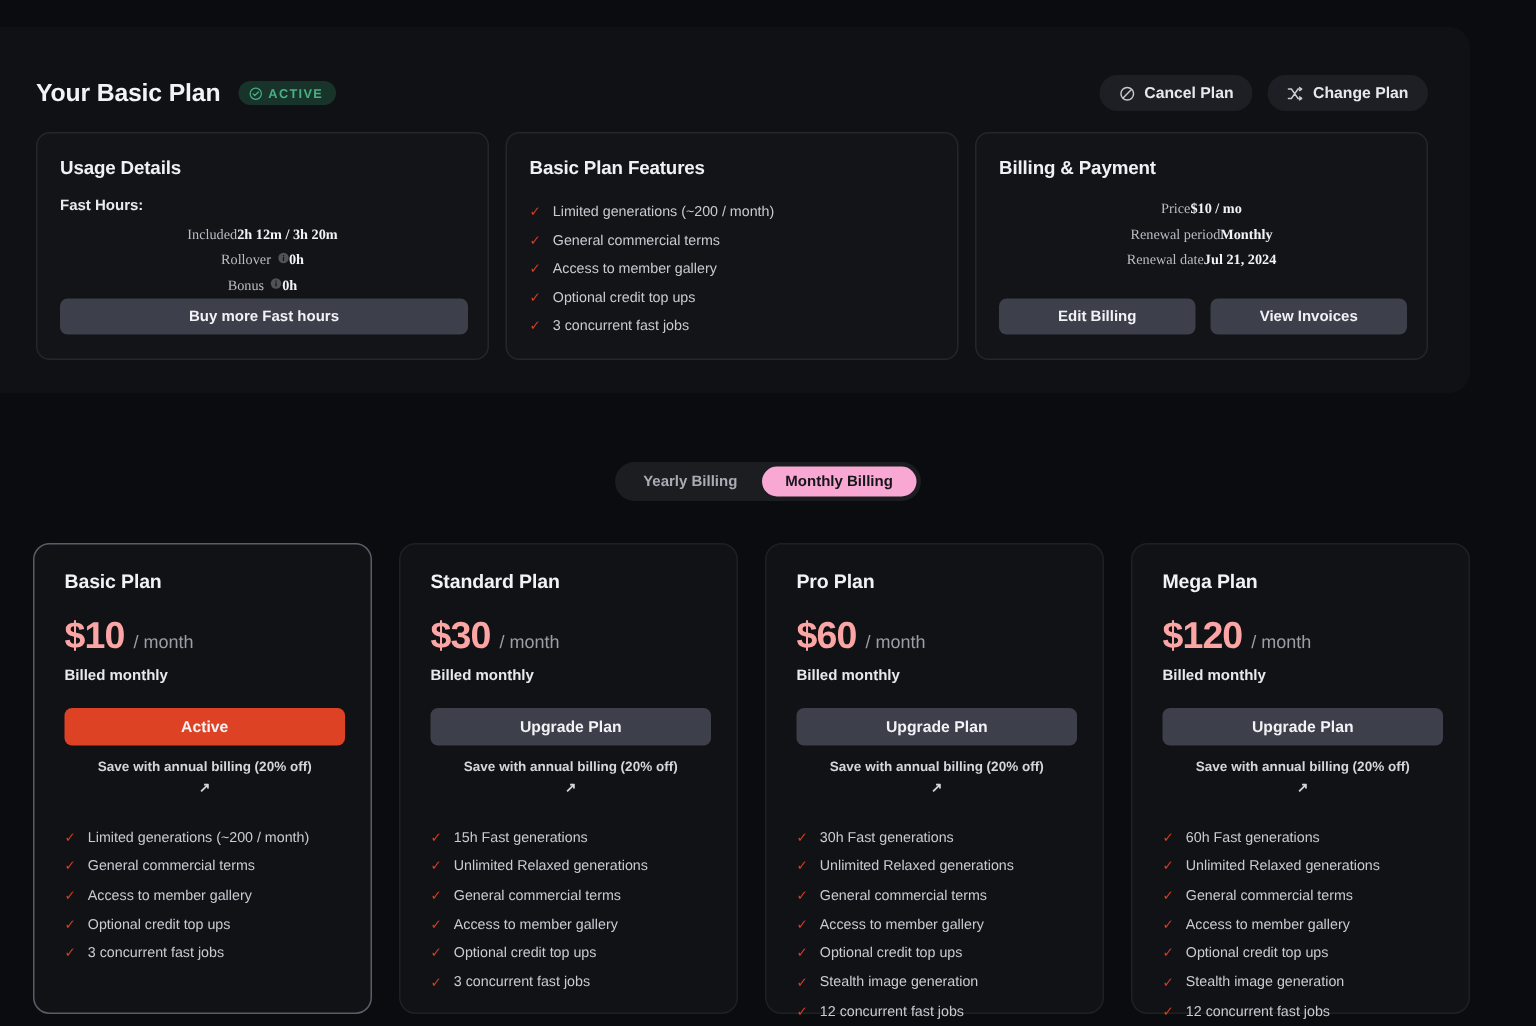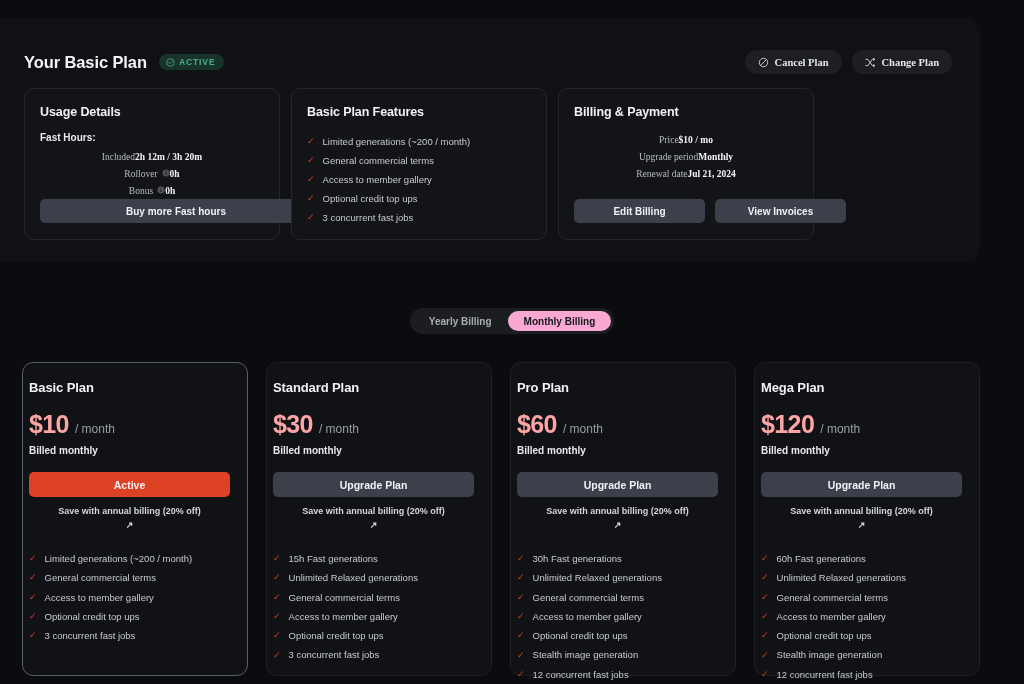--- a/index.html
+++ b/index.html
@@ -39,34 +39,34 @@
   }
   .active-badge svg { display: block; }
   .head-actions { margin-left: auto; display: flex; gap: 10px; }
   .pill-btn {
     display: inline-flex; align-items: center; gap: 6px;
     background: #1d1f24;
     color: #e6e8ec;
     border: none; border-radius: 15px;
     height: 24px; padding: 0 13px;
     font-size: 10.5px; font-weight: bold;
-    font-family: Liberation Serif, serif;
+    font-family: Liberation Sans, sans-serif;
     cursor: pointer;
     text-align: center;
   }
   .pill-btn svg { display:block; opacity: .85; }
 
   .cards-row {
     display: flex;
     gap: 11px;
     padding: 0 24px;
     margin-top: 8px;
   }
   .sub-card {
-    width: 256px;
+    width: 302px;
     background: #131418;
     border: 1px solid #24262c;
     border-radius: 9px;
     padding: 16px 15px 15px 15px;
     height: 152px;
     position: relative;
   }
   .sub-card h3 {
     font-size: 12.5px; font-weight: bold; color: #f0f1f4;
     margin-bottom: 13px; letter-spacing: -0.1px;
@@ -130,21 +130,21 @@
   
   .plans {
     position: absolute; left: 22px; top: 362px;
     display: flex; gap: 18px;
   }
   .plan {
     width: 226px;
     background: #111216;
     border: 1px solid #1e2025;
     border-radius: 11px;
-    padding: 17px 17px 0 6px;
+    padding: 17px 17px 0 20px;
     height: 314px;
   }
   .plan.featured { border-color: #5a5d68; }
   .plan-name {
     font-size: 13px; font-weight: bold; color: #f1f2f5;
     letter-spacing: -0.1px;
   }
   .price-row { display: flex; align-items: baseline; margin-top: 15px; }
   .price {
     font-size: 25px; font-weight: bold; color: #fca5a5;
@@ -279,21 +279,21 @@
     </div>
 
     <div class="sub-card">
       <h3>Billing &amp; Payment</h3>
       <div>
         <div class="kv">
           <span class="k">Price</span>
           <span class="v">$10 / mo</span>
         </div>
         <div class="kv">
-          <span class="k">Upgrade period</span>
+          <span class="k">Renewal period</span>
           <span class="v">Monthly</span>
         </div>
         <div class="kv">
           <span class="k">Renewal date</span>
           <span class="v">Jul 21, 2024</span>
         </div>
       </div>
       <div class="btn-pair">
         <button>Edit Billing</button>
         <button>View Invoices</button>

